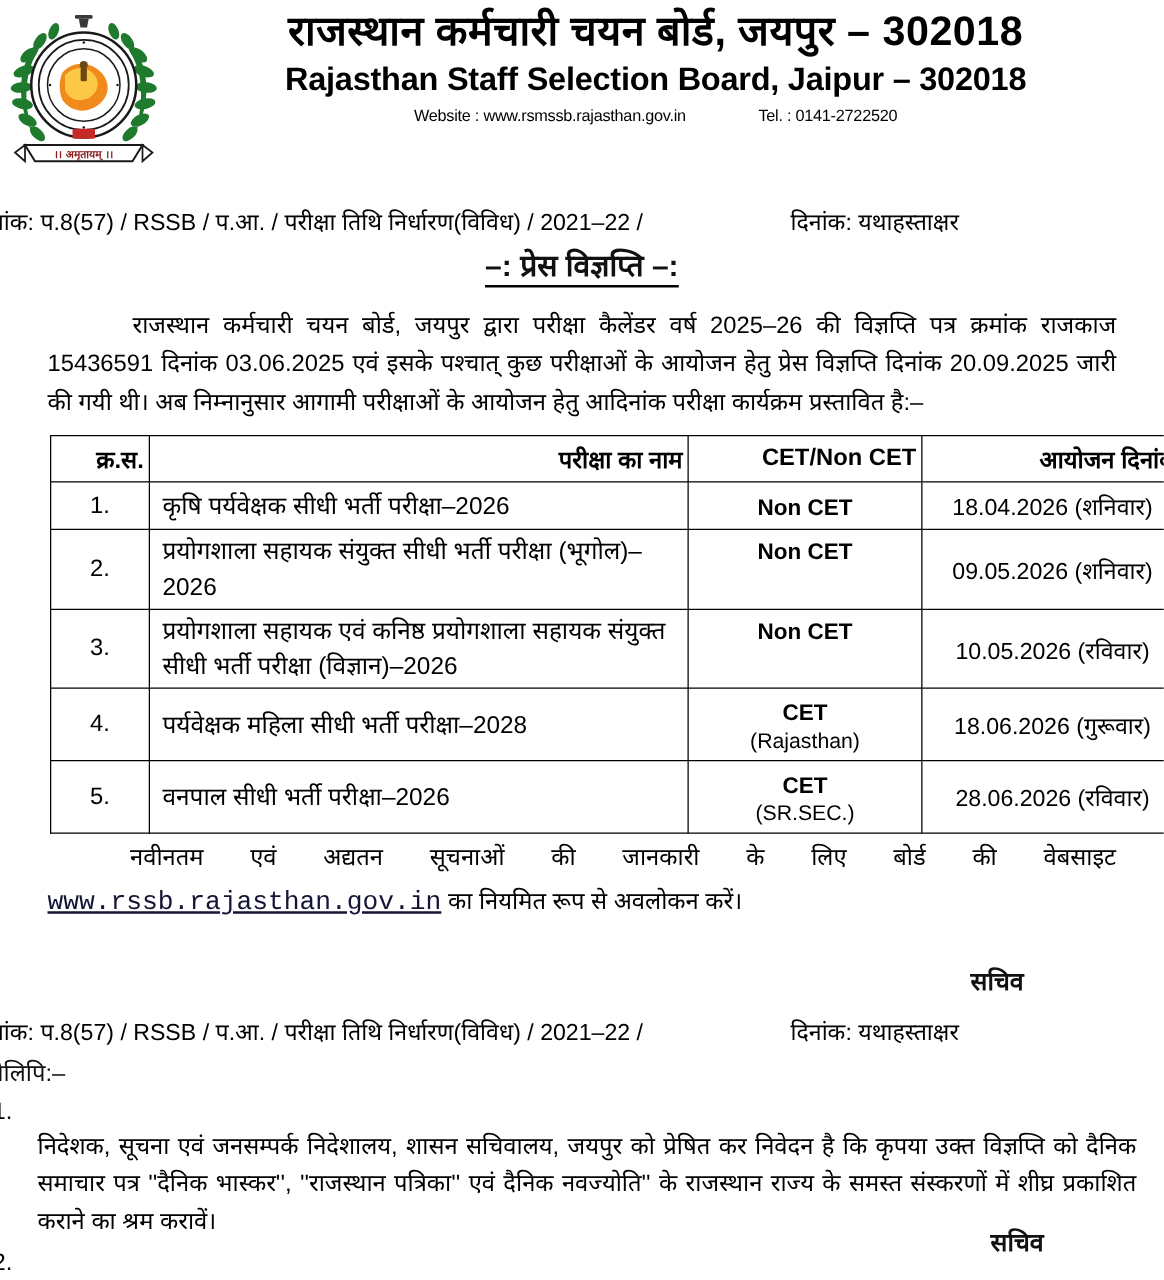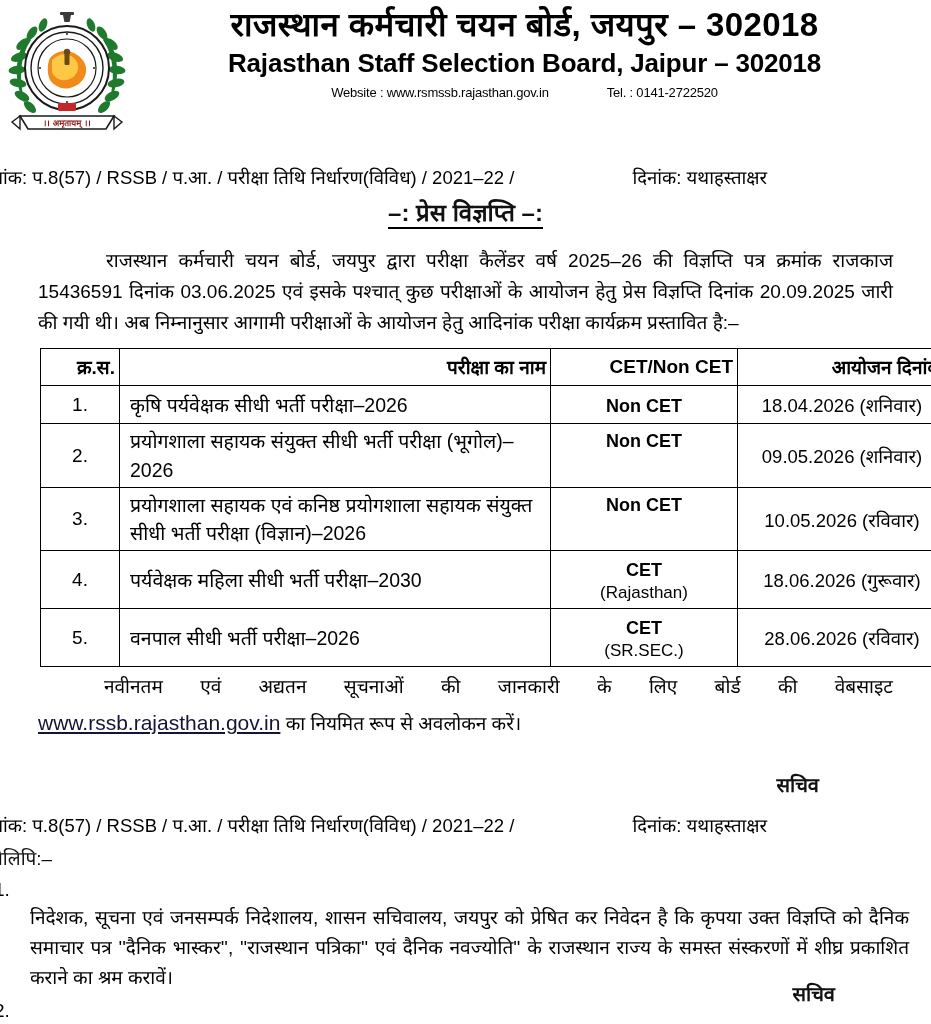--- a/index.html
+++ b/index.html
@@ -184,21 +184,21 @@
     justify-content: space-between;
     padding-left: 66px;
   }
   .closing-line2 {
     margin-top: 2px;
   }
   .weblink {
     color: #141436;
     text-decoration: underline;
     text-underline-offset: 2px;
-    font-family: Liberation Sans, sans-serif;
+    font-family: Liberation Mono, monospace;
     font-size: 21px;
   }
 
   
   .sign-block {
     text-align: right;
     padding-right: 112px;
     font-family: "Liberation Sans", "DejaVu Sans", sans-serif;
     font-size: 20px;
     font-weight: 700;
@@ -383,21 +383,21 @@
     <tr class="tall">
       <td class="c-sn">3.</td>
       <td class="c-name">प्रयोगशाला सहायक एवं कनिष्ठ प्रयोगशाला सहायक संयुक्त सीधी भर्ती परीक्षा (विज्ञान)–2026</td>
       <td class="c-cet">
         <span>Non CET</span>
       </td>
       <td class="c-date">10.05.2026 (रविवार)</td>
     </tr>
     <tr class="tall">
       <td class="c-sn">4.</td>
-      <td class="c-name">पर्यवेक्षक महिला सीधी भर्ती परीक्षा–2030</td>
+      <td class="c-name">पर्यवेक्षक महिला सीधी भर्ती परीक्षा–2028</td>
       <td class="c-cet mid">
         <span>CET</span>
         <span class="sub">(Rajasthan)</span>
       </td>
       <td class="c-date">18.06.2026 (गुरूवार)</td>
     </tr>
     <tr class="tall">
       <td class="c-sn">5.</td>
       <td class="c-name">वनपाल सीधी भर्ती परीक्षा–2026</td>
       <td class="c-cet mid">

